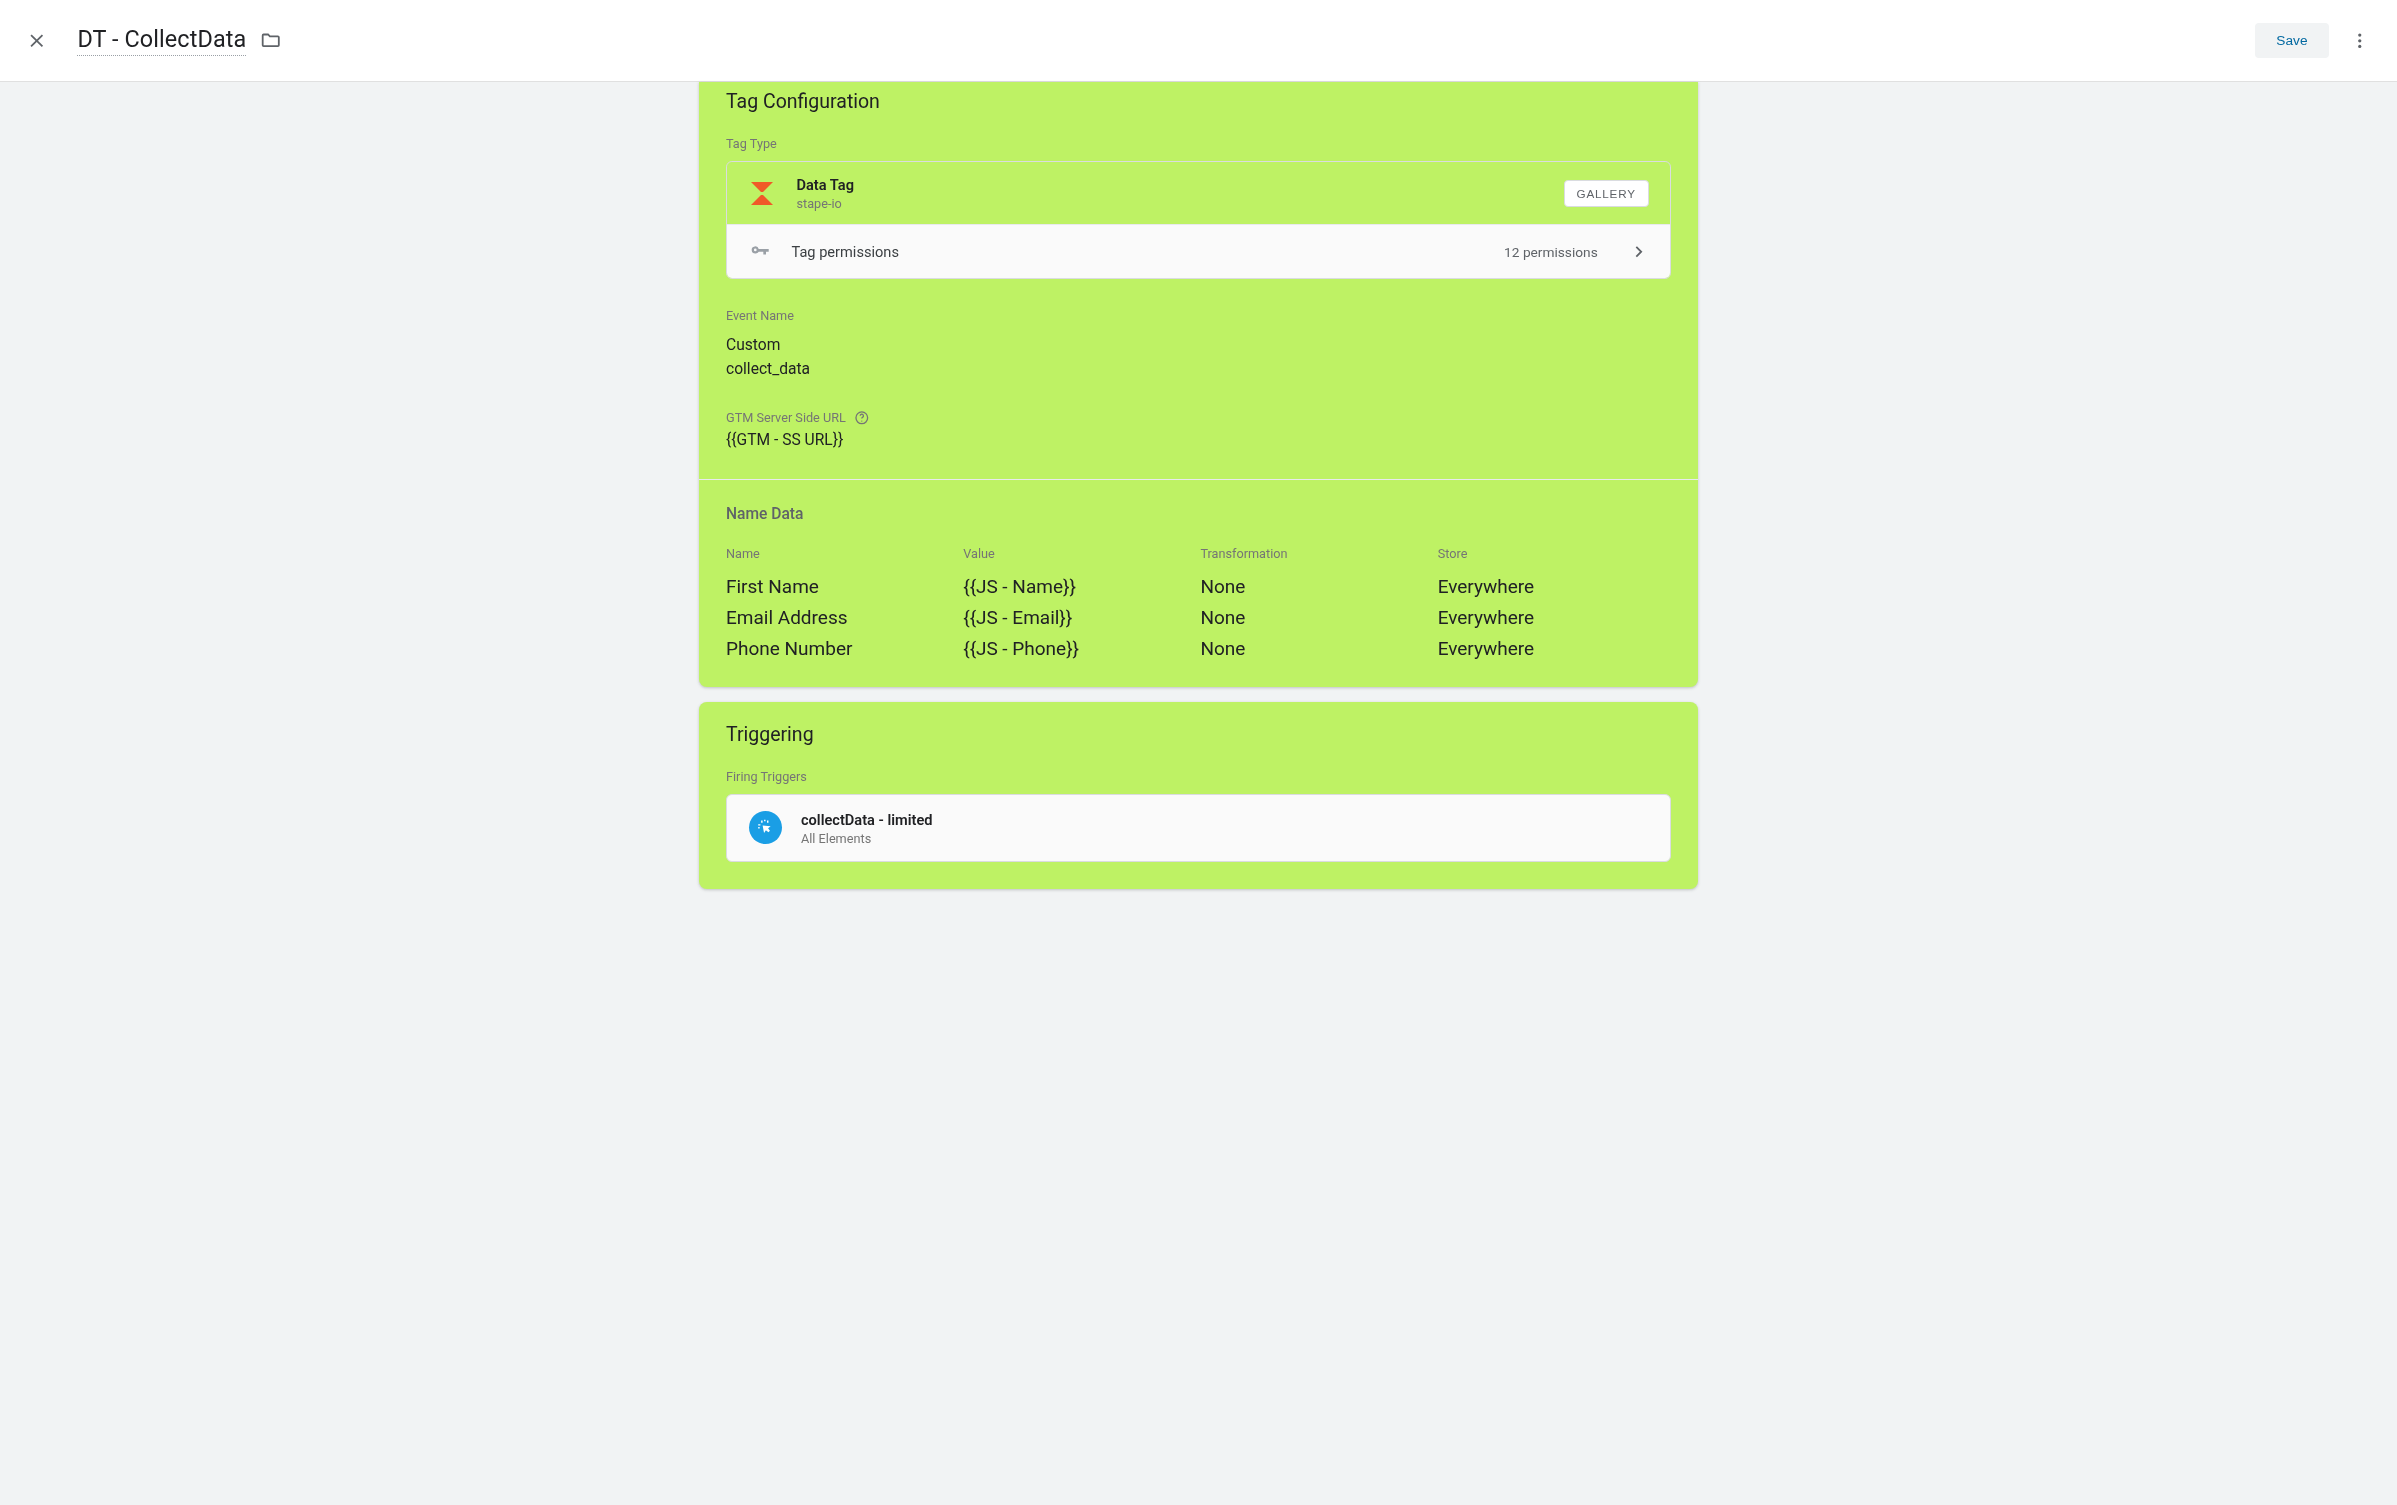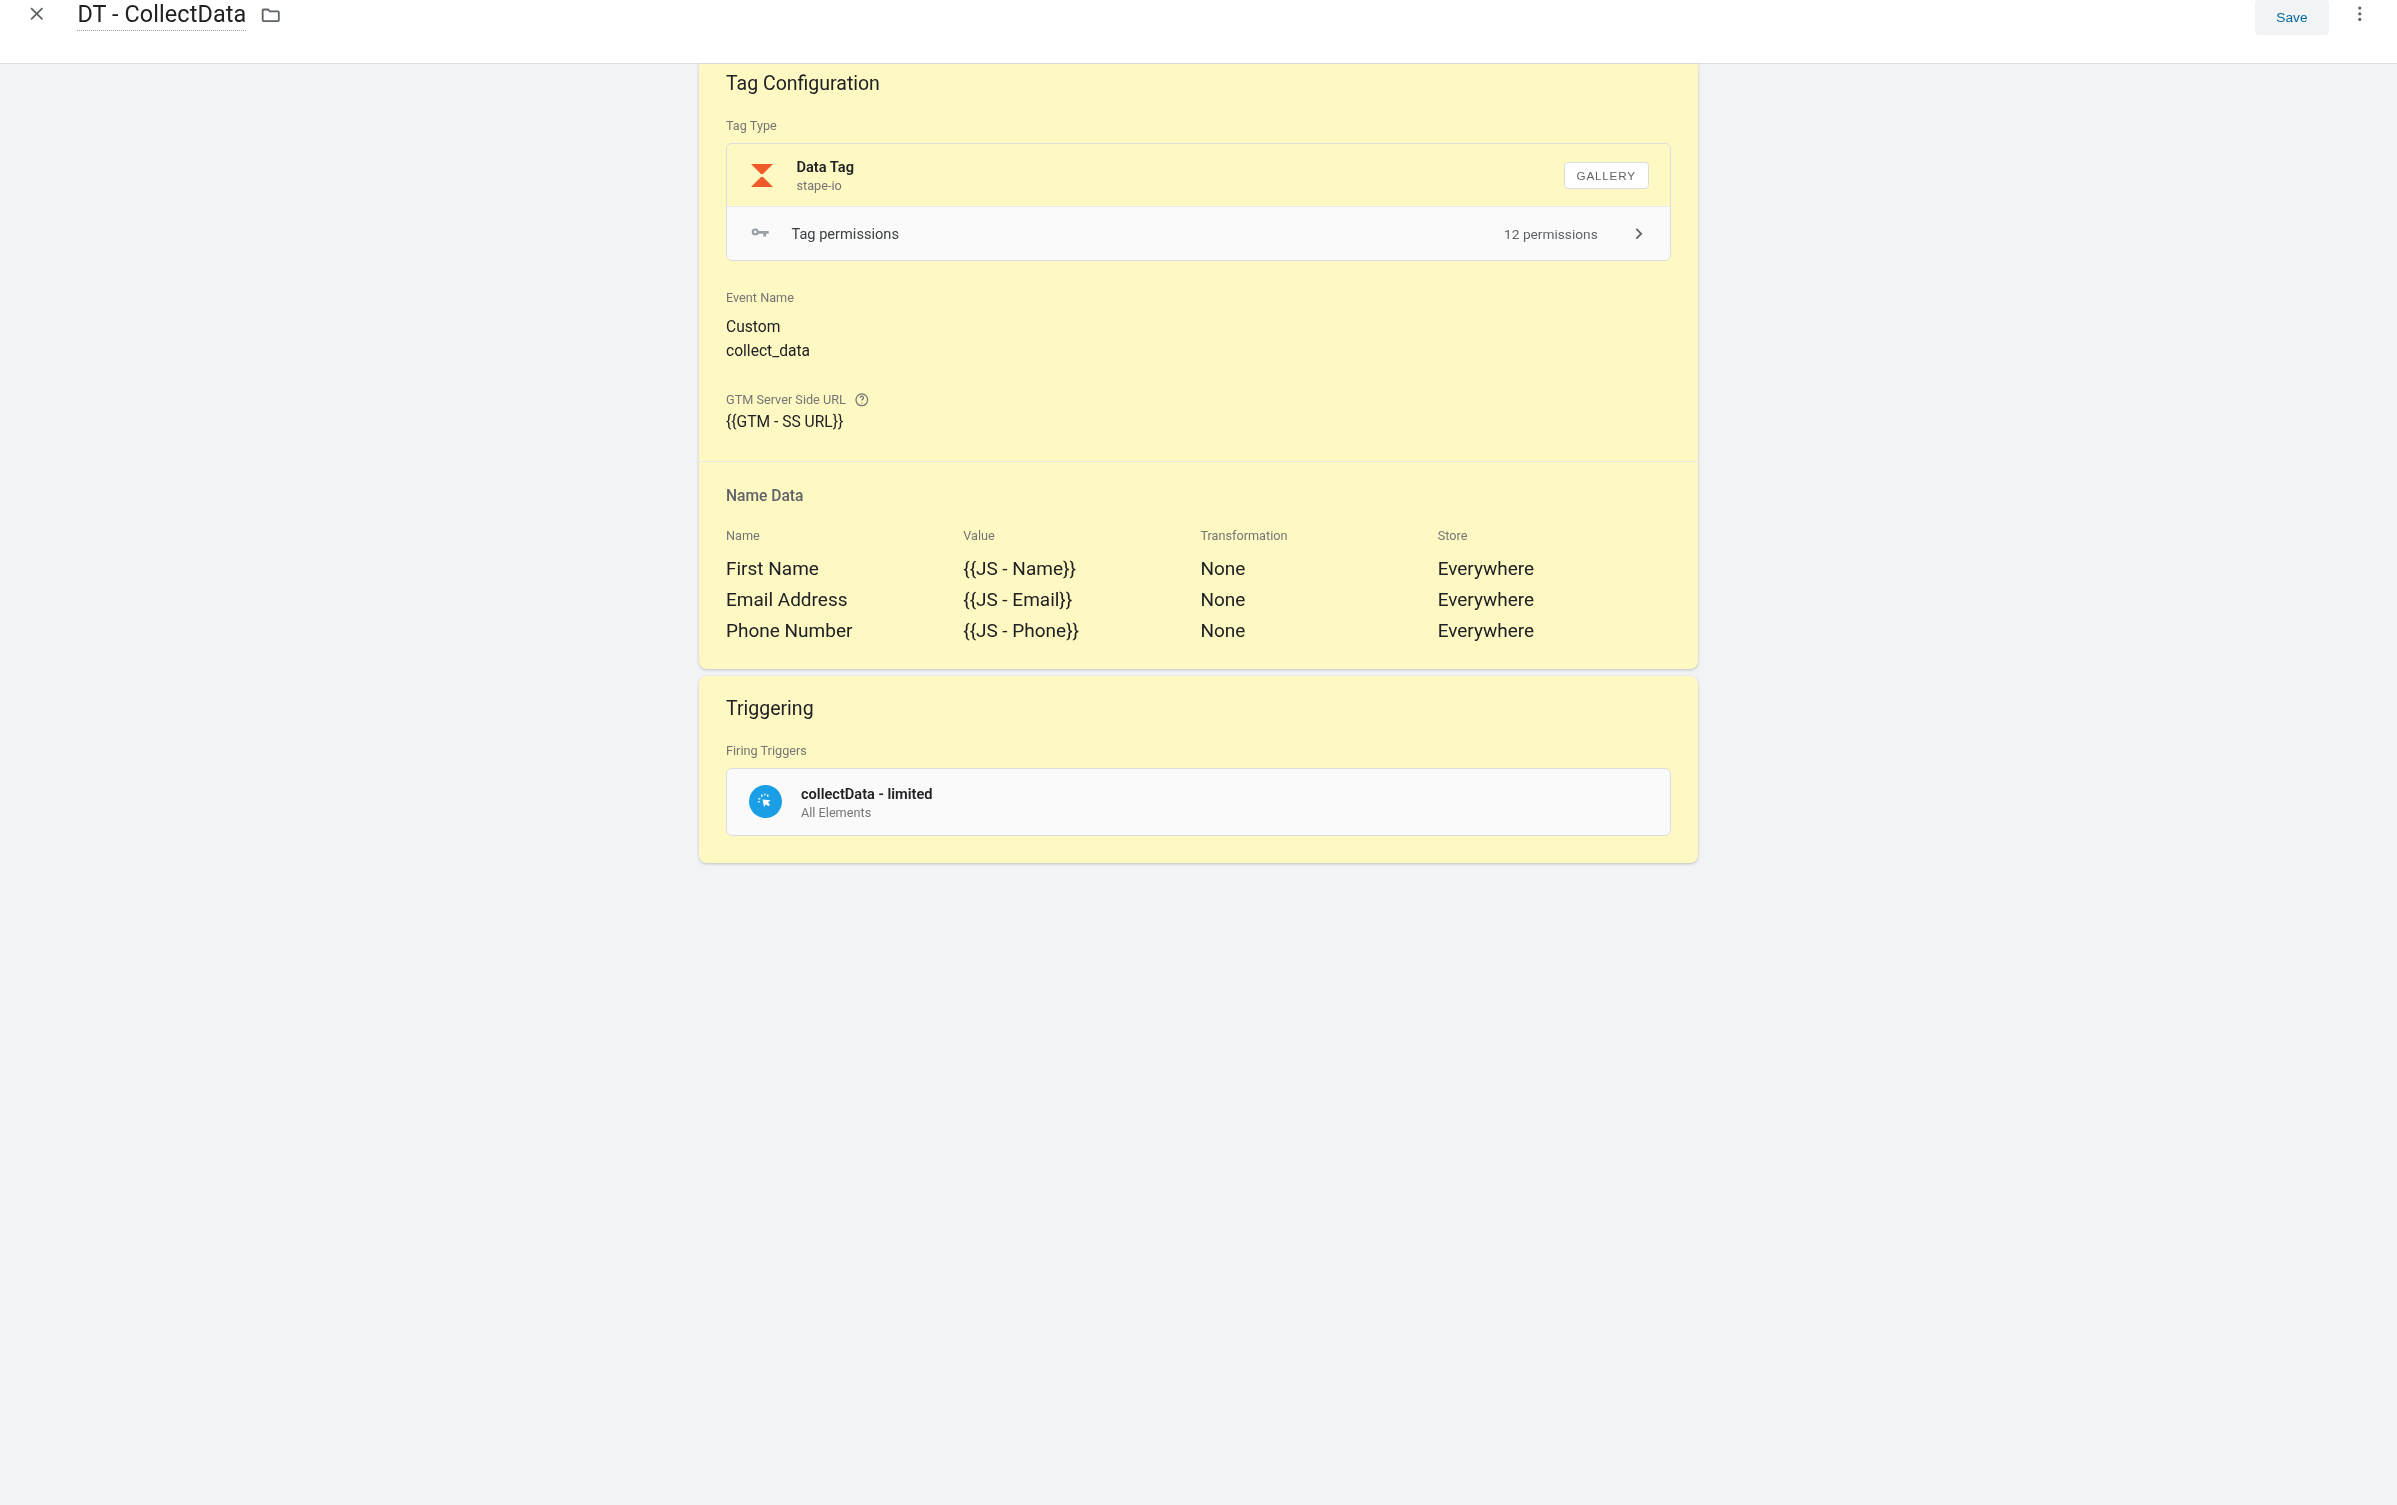--- a/index.html
+++ b/index.html
@@ -8,23 +8,23 @@
     font-family: Roboto, "Helvetica Neue", Arial, sans-serif;
     background: #f1f3f4;
     color: #202124;
     font-size: 13.7px;
     -webkit-font-smoothing: antialiased;
   }
 
   
   .header {
     background: #ffffff;
-    height: 64px;
+    height: 82px;
     display: flex;
-    align-items: flex-start;
+    align-items: center;
     padding: 0 23.4px;
     border-bottom: 1px solid #e0e0e0;
   }
   .close-btn {
     width: 27px; height: 27px;
     display: flex; align-items: center; justify-content: center;
     cursor: pointer;
     color: #5f6368;
     margin-right: 27px;
   }
@@ -49,25 +49,25 @@
     cursor: pointer;
     margin-right: 17.6px;
   }
   .more-btn { color: #5f6368; cursor:pointer; display:flex; align-items:center; justify-content:center; width:27px; height:27px; }
 
   
   .canvas { display:flex; justify-content:center; padding: 0 0 39px 0; }
   .col { width: 999px; }
 
   .card {
-    background: #fef9c3;
+    background: #bef264;
     border-radius: 7.8px;
     box-shadow: 0 1px 2px rgba(60,64,67,.15), 0 1px 2.9px 1px rgba(60,64,67,.08);
     padding: 21.5px 27px 27px 27px;
-    margin-bottom: 7px;
+    margin-bottom: 15px;
   }
   .card-first { border-top-left-radius: 0; border-top-right-radius: 0; padding-top: 7.8px;}
 
   .section-title {
     font-size: 19.5px;
     font-weight: 400;
     color: #202124;
     margin-bottom: 23.4px;
   }
   .subtle-label {

